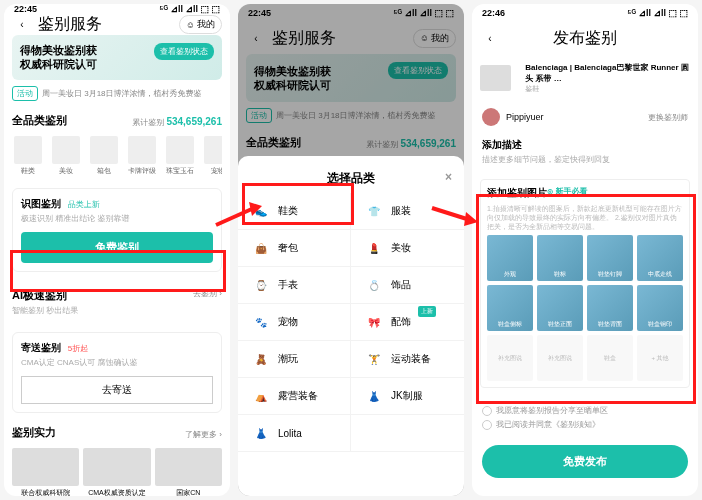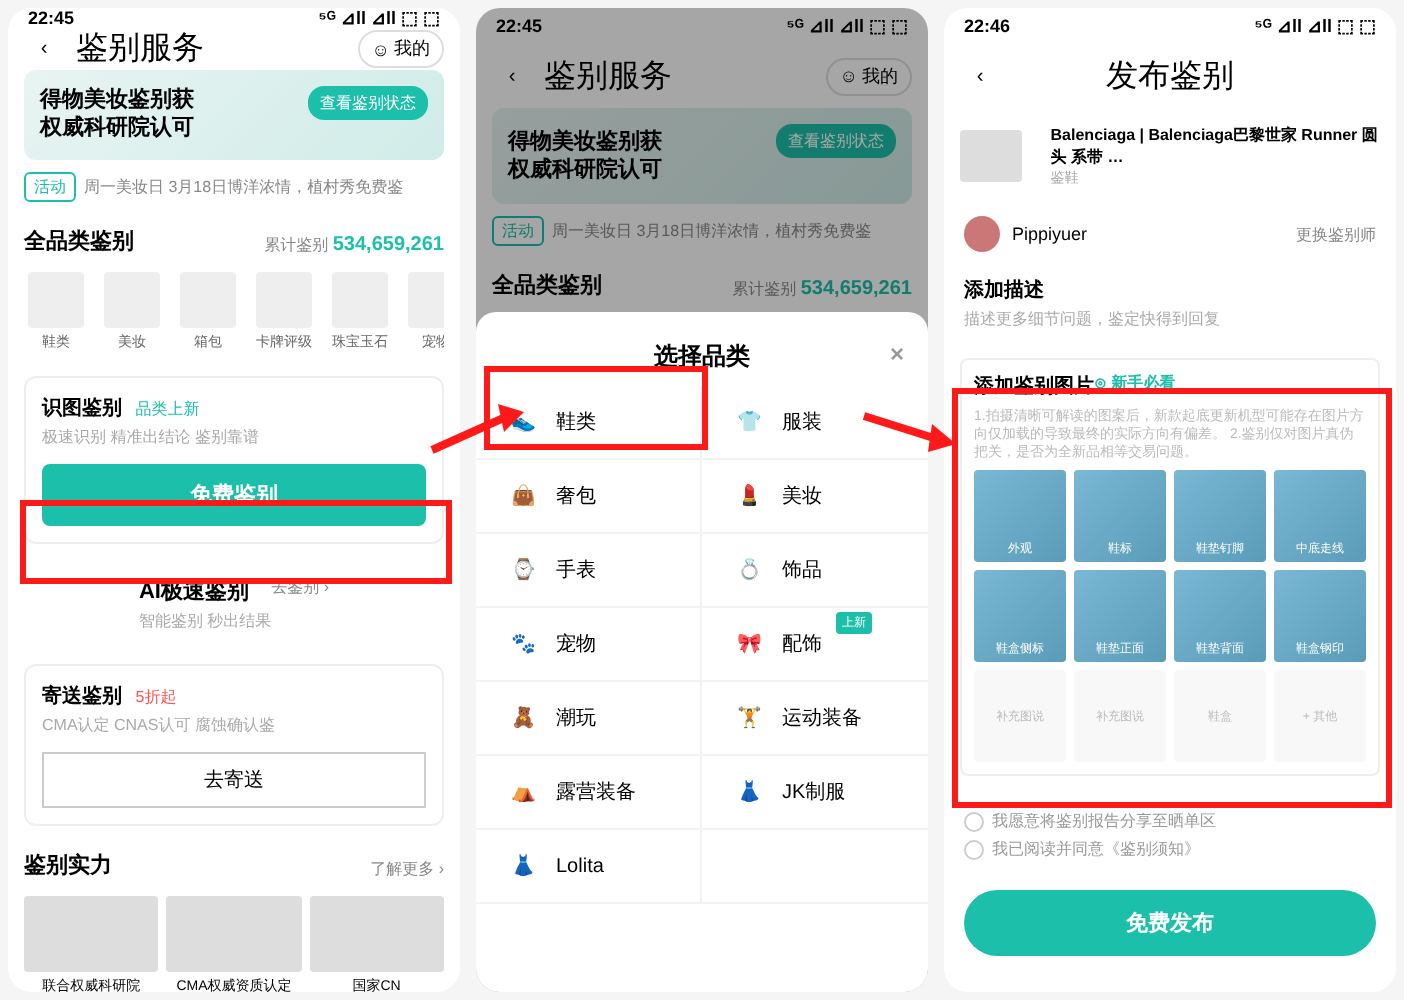--- a/index.html
+++ b/index.html
@@ -120,21 +120,21 @@
           <div class="cat-lbl">宠物</div>
         </div>
     </div>
   </div>
   <div class="card" style="position:relative">
     <span class="card-title">识图鉴别</span>
     <span class="card-tag">品类上新</span>
     <div class="card-sub">极速识别 精准出结论 鉴别靠谱</div>
     <div class="bigbtn">免费鉴别</div>
   </div>
-  <div class="section" style="display:flex;justify-content:center;padding:8px 0">
+  <div class="section" style="display:flex;justify-content:space-between;padding:8px 0">
     <div>
       <span class="sec-title">AI极速鉴别</span>
       <div class="card-sub">智能鉴别 秒出结果</div>
     </div>
     <span style="font-size:8px;color:#888">去鉴别 ›</span>
   </div>
   <div class="card">
     <span class="card-title">寄送鉴别</span>
     <span class="card-tag" style="color:#f55">5折起</span>
     <div class="card-sub">CMA认定 CNAS认可 腐蚀确认鉴</div>

